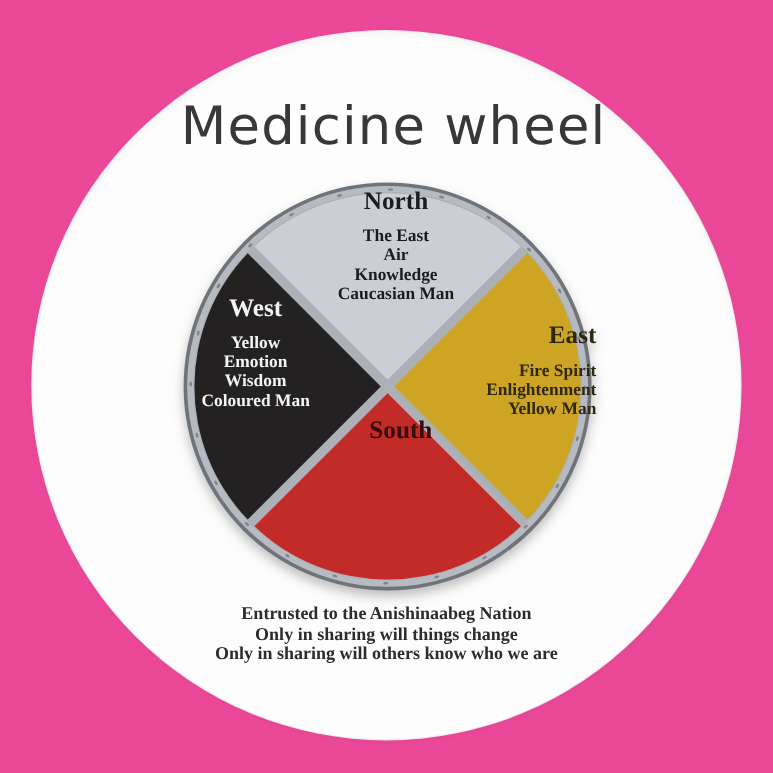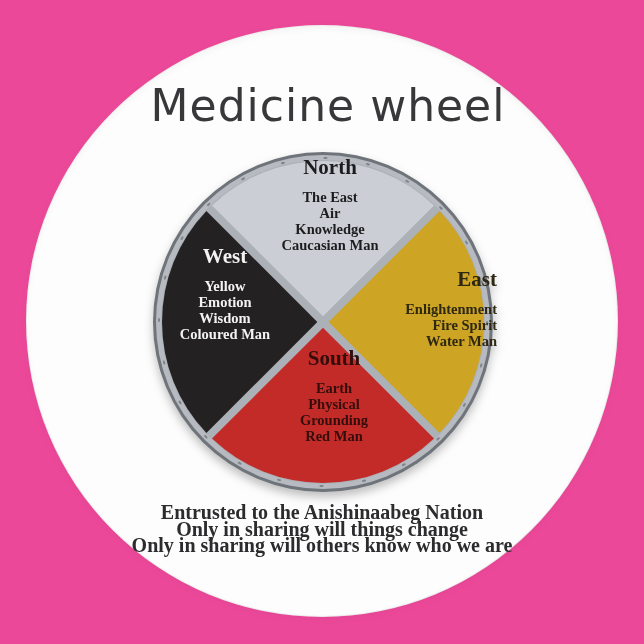--- a/index.html
+++ b/index.html
@@ -54,29 +54,29 @@
     text-align: center;
     font-weight: bold;
     font-size: 14.5px;
     line-height: 16px;
   }
   .q-label { font-size: 21px; }
   .q-lines { margin-top: 14px; }
   .q-north { top: 11px;  left: 0;     width: 100%; color: #1c1c1f; transform: translateX(7px); }
   .q-east  { top: 123px; left: 228px; width: 120px; color: #2e2712; text-align: right; }
   .q-south { top: 202px; left: 110px; width: 150px; color: #330e0c; }
-  .q-west  { top: 100px; left: 16px;   width: 120px; color: #f3f3f3; }
+  .q-west  { top: 100px; left: 4px;   width: 120px; color: #f3f3f3; }
   .footer {
     position: absolute;
     left: 0;
     top: 504px;
     width: 100%;
     text-align: center;
     font-weight: bold;
-    font-size: 20px;
+    font-size: 15px;
     line-height: 16.5px;
     color: #2c2c2e;
   }
 </style>
 </head>
 <body>
 
 <div class="stage">
 
   <div class="sticker"></div>
@@ -111,34 +111,28 @@
         <div class="q-line">The East</div>
         <div class="q-line">Air</div>
         <div class="q-line">Knowledge</div>
         <div class="q-line">Caucasian Man</div>
       </div>
     </div>
 
     <div class="quad q-east">
       <div class="q-label">East</div>
       <div class="q-lines">
+        <div class="q-line">Fire Spirit</div>
         <div class="q-line">Enlightenment</div>
-        <div class="q-line">Fire Spirit</div>
-        <div class="q-line">Water Man</div>
+        <div class="q-line">Yellow Man</div>
       </div>
     </div>
 
     <div class="quad q-south">
       <div class="q-label">South</div>
-      <div class="q-lines">
-        <div class="q-line">Earth</div>
-        <div class="q-line">Physical</div>
-        <div class="q-line">Grounding</div>
-        <div class="q-line">Red Man</div>
-      </div>
     </div>
 
     <div class="quad q-west">
       <div class="q-label">West</div>
       <div class="q-lines">
         <div class="q-line">Yellow</div>
         <div class="q-line">Emotion</div>
         <div class="q-line">Wisdom</div>
         <div class="q-line">Coloured Man</div>
       </div>

